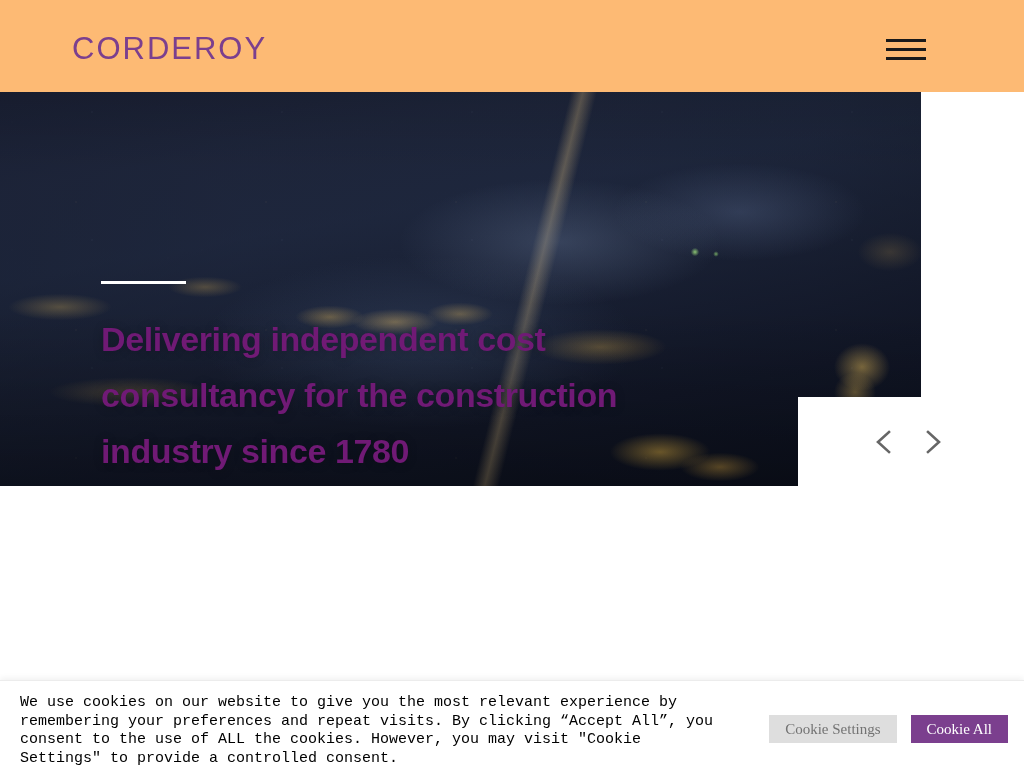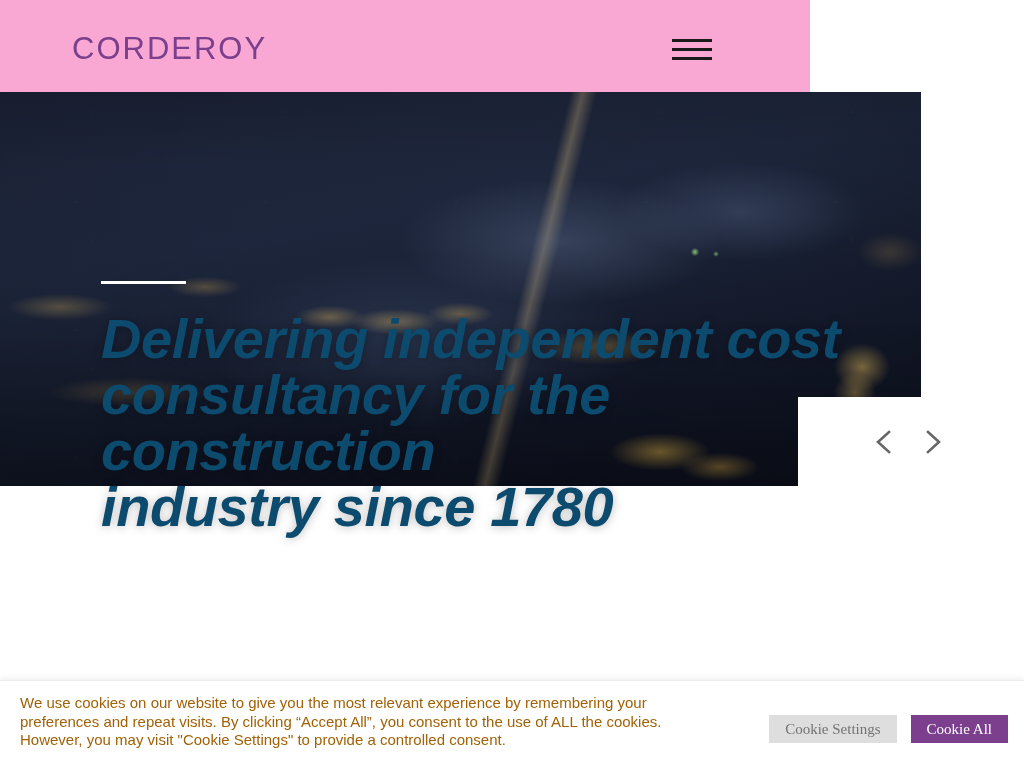--- a/index.html
+++ b/index.html
@@ -17,23 +17,23 @@
     position: relative;
     width: 1024px;
     height: 768px;
     background: #ffffff;
   }
 
   
   .site-header {
     position: absolute;
     left: 0; top: 0;
-    width: 810px;
+    width: 1024px;
     height: 92px;
-    background: #f9a8d4;
+    background: #fdba74;
     z-index: 30;
   }
 
   .brand-logo {
     position: absolute;
     left: 72px;
     top: 29px;
     font-family: "Liberation Sans", sans-serif;
     font-size: 31px;
     letter-spacing: 2.0px;
@@ -155,28 +155,27 @@
 
   .hero-rule {
     width: 85px;
     height: 3px;
     background: #ffffff;
     margin-bottom: 27px;
   }
 
   .hero-title {
     font-family: "Liberation Sans", sans-serif;
-    font-size: 56px;
+    font-size: 34px;
     line-height: 56px;
     font-weight: 600;
-    color: #0c4a6e;
+    color: #701a75;
     letter-spacing: -0.4px;
     white-space: pre-line;
     text-shadow: 0 1px 10px rgba(0,0,0,0.25);
-    font-style: italic;
   }
 
   
   .slider-nav {
     position: absolute;
     left: 798px;
     top: 397px;
     width: 226px;
     height: 89px;
     background: #ffffff;
@@ -215,24 +214,24 @@
     border-top: 1px solid #ececec;
     box-shadow: 0 -2px 6px rgba(0,0,0,0.06);
     z-index: 40;
   }
 
   .cookie-text {
     position: absolute;
     left: 20px;
     top: 13px;
     width: 700px;
-    font-family: Liberation Sans, sans-serif;
+    font-family: Liberation Mono, monospace;
     font-size: 15px;
     line-height: 18.5px;
-    color: #a16207;
+    color: #000000;
   }
 
   .cookie-actions {
     position: absolute;
     right: 16px;
     top: 34px;
     display: flex;
     gap: 14px;
     align-items: center;
   }

